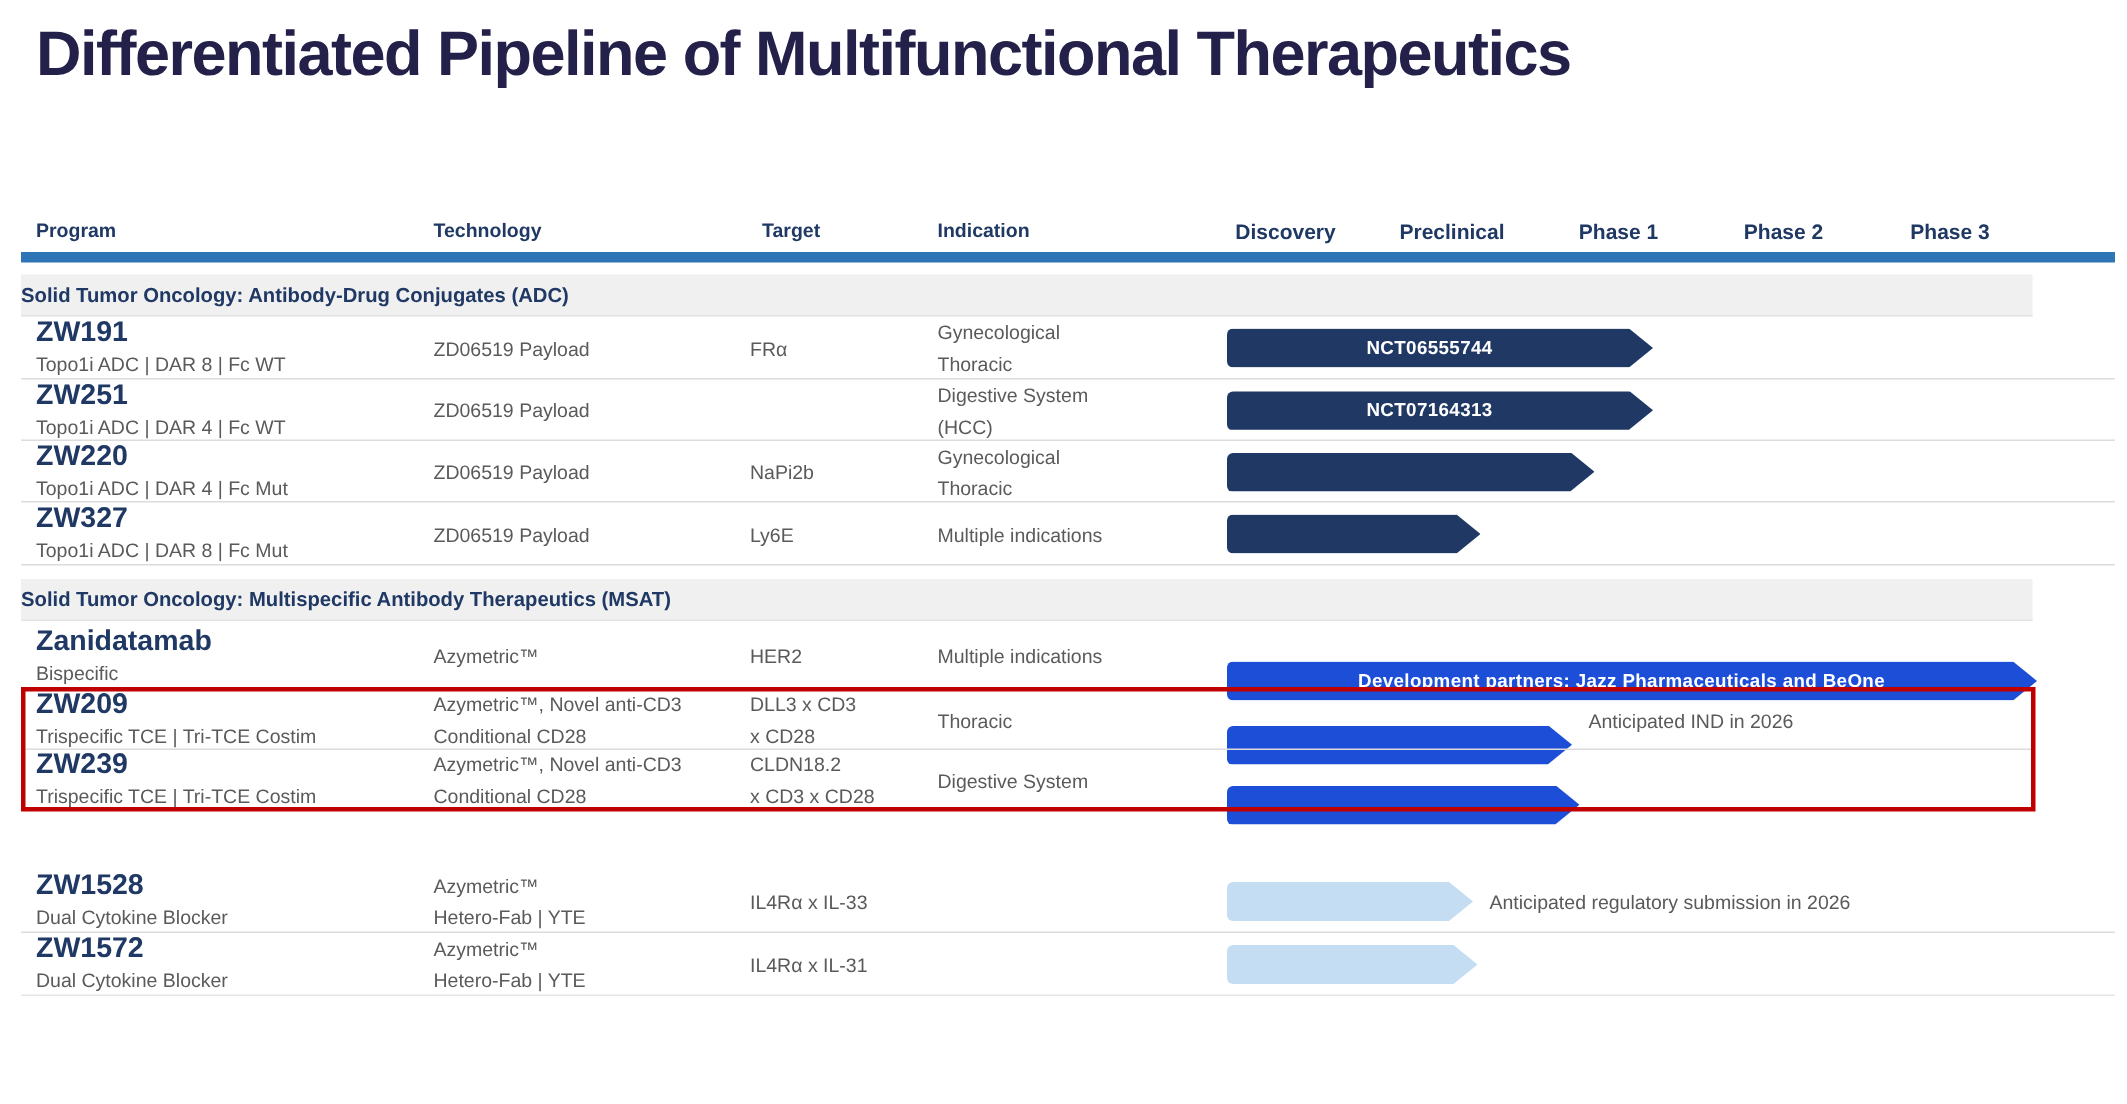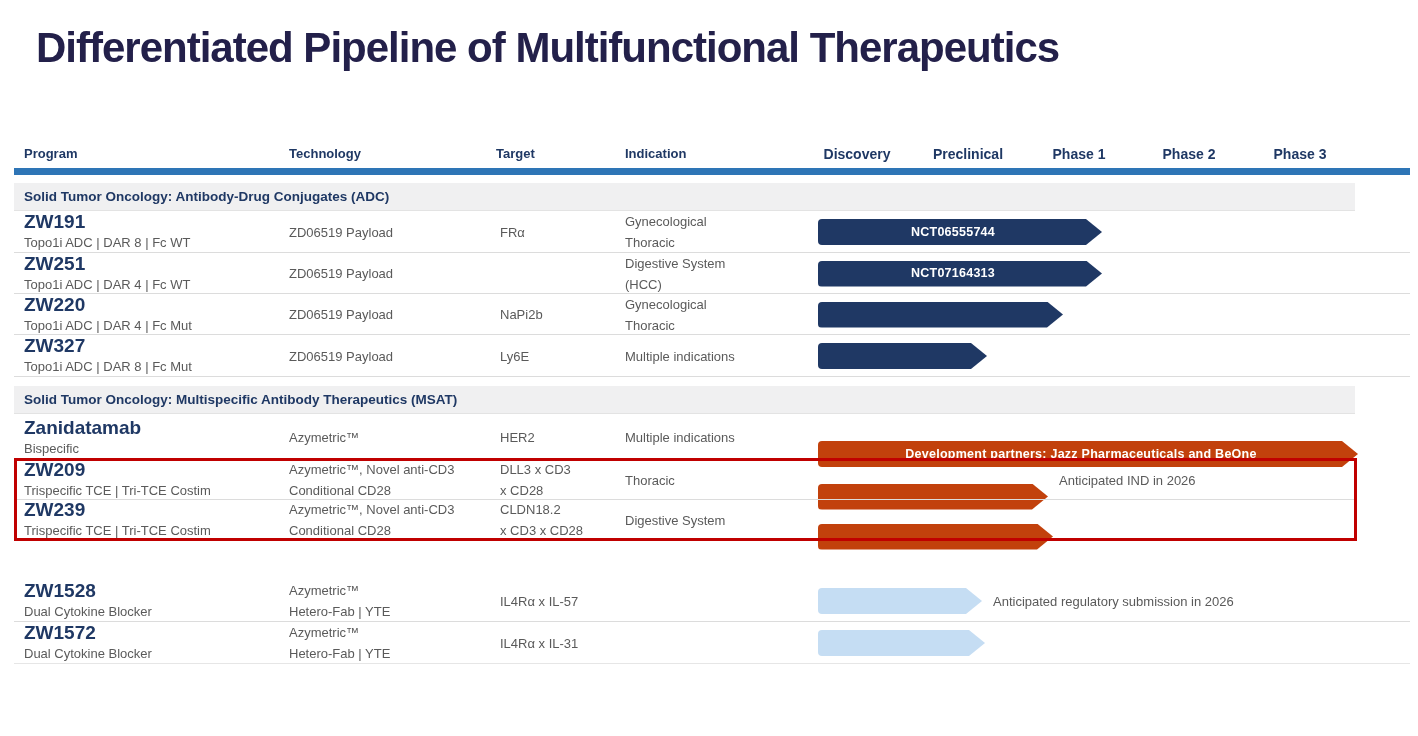--- a/index.html
+++ b/index.html
@@ -1,71 +1,71 @@
 <!DOCTYPE html>
 <html><head>
 <meta charset="utf-8">
 <style>
   html,body{margin:0;padding:0;background:#fff;}
   .stage{position:relative;width:1418px;height:736px;background:#ffffff;
          font-family:"Liberation Sans", sans-serif;overflow:hidden;}
 
-  .title{position:absolute;left:24px;top:12px;margin:12px;font-size:42px;font-weight:700;
+  .title{position:absolute;left:24px;top:12px;margin:0;font-size:42px;font-weight:700;
          color:#23204A;letter-spacing:-1px;white-space:nowrap;}
 
   .col-head{position:absolute;top:146px;font-size:13px;font-weight:700;color:#1F3864;white-space:nowrap;}
   .phase-head{position:absolute;top:146px;transform:translateX(-50%);font-size:14px;font-weight:700;
               color:#1F3864;white-space:nowrap;}
 
   .blue-bar{position:absolute;left:14px;top:168px;width:1396px;height:7px;background:#2E75B6;}
 
   .band{position:absolute;left:14px;width:1341px;height:27px;background:#F0F0F1;
         border-bottom:1px solid #E3E3E3;display:flex;align-items:center;}
-  .band span{margin-left:10px;font-size:13.5px;font-weight:700;color:#1F3864;white-space:nowrap;}
+  .band span{font-size:13.5px;font-weight:700;color:#1F3864;white-space:nowrap;}
 
   .row{position:absolute;left:14px;width:1396px;}
   .cell{position:absolute;top:0;height:100%;display:flex;flex-direction:column;justify-content:center;
         font-size:13px;color:#5A5A5A;line-height:21px;white-space:pre-line;}
   .c-prog{left:10px;width:260px;}
   .pname{font-size:19px;font-weight:700;color:#1F3864;line-height:21px;white-space:nowrap;}
   .psub{color:#5A5A5A;line-height:21px;white-space:nowrap;}
   .c-tech{left:275px;width:205px;}
   .c-target{left:486px;width:120px;}
   .c-ind{left:611px;width:185px;}
   .c-track{left:804px;right:0;height:100%;display:flex;flex-direction:row;align-items:center;
            justify-content:flex-start;gap:11px;}
 
   .arrow{height:26px;flex:0 0 auto;display:flex;align-items:center;justify-content:center;
          clip-path:polygon(0 0, calc(100% - 16px) 0, 100% 50%, calc(100% - 16px) 100%, 0 100%);
          border-radius:4px;text-align:center;}
   .arrow .alabel{color:#ffffff;font-weight:700;font-size:12.5px;letter-spacing:.25px;
                  padding-right:14px;white-space:nowrap;}
   .arrow-dark{background:#1F3864;}
-  .arrow-mid{background:#c2410c;margin-top:33px;}
+  .arrow-mid{background:#1d4ed8;margin-top:33px;}
   .arrow-light{background:#C5DDF3;}
 
   .note{font-size:13px;color:#5A5A5A;white-space:nowrap;}
 
   .divider{position:absolute;left:14px;width:1396px;height:1px;background:#DCDCDC;}
   .divider-inbox{position:absolute;left:17px;width:1337px;height:1px;background:#DCDCDC;}
   .divider-faint{background:#E6E6E6;}
 
   .red-box{position:absolute;left:14px;top:458px;width:1343px;height:83px;
            border:3px solid #C00000;box-sizing:border-box;z-index:5;background:transparent;}
 </style>
 </head>
 <body>
 
 <div class="stage">
 
   <h1 class="title">Differentiated Pipeline of Multifunctional Therapeutics</h1>
 
   <span class="col-head" style="left:24px">Program</span>
   <span class="col-head" style="left:289px">Technology</span>
-  <span class="col-head" style="left:496px">Target</span>
+  <span class="col-head" style="left:508px">Target</span>
   <span class="col-head" style="left:625px">Indication</span>
   <span class="phase-head" style="left:857px">Discovery</span>
   <span class="phase-head" style="left:968px">Preclinical</span>
   <span class="phase-head" style="left:1079px">Phase 1</span>
   <span class="phase-head" style="left:1189px">Phase 2</span>
   <span class="phase-head" style="left:1300px">Phase 3</span>
 
   <div class="blue-bar"></div>
 
   <div class="band" style="top:183px">
@@ -202,21 +202,21 @@
   <div class="red-box"></div>
 
 
   <div class="row" style="top:580px;height:42px">
     <div class="cell c-prog">
       <div class="pname">ZW1528</div>
       <div class="psub">Dual Cytokine Blocker</div>
     </div>
     <div class="cell c-tech">Azymetric™
 Hetero-Fab | YTE</div>
-    <div class="cell c-target">IL4Rα x IL-57</div>
+    <div class="cell c-target">IL4Rα x IL-33</div>
     <div class="cell c-ind"></div>
     <div class="cell c-track">
       <div class="arrow arrow-light" style="width: 164px;">
         
       </div>
       <span class="note">Anticipated regulatory submission in 2026</span>
     </div>
   </div>
   <div class="divider" style="top:621px"></div>
 

